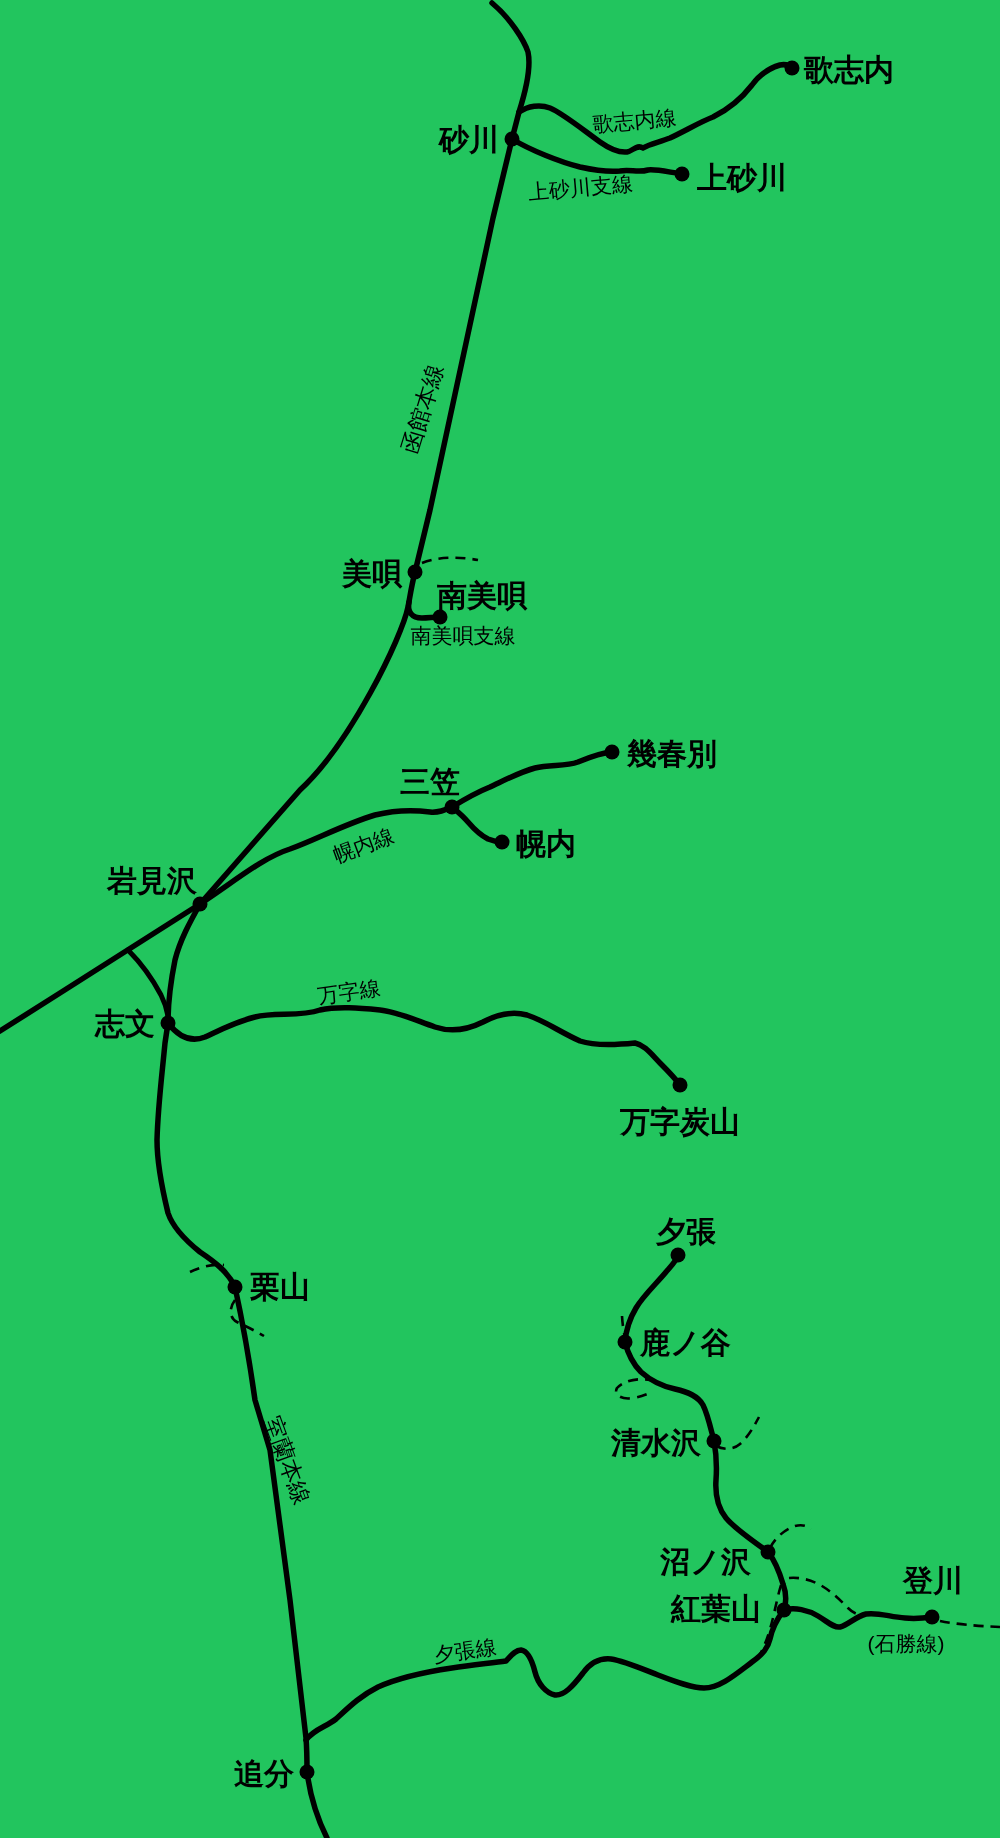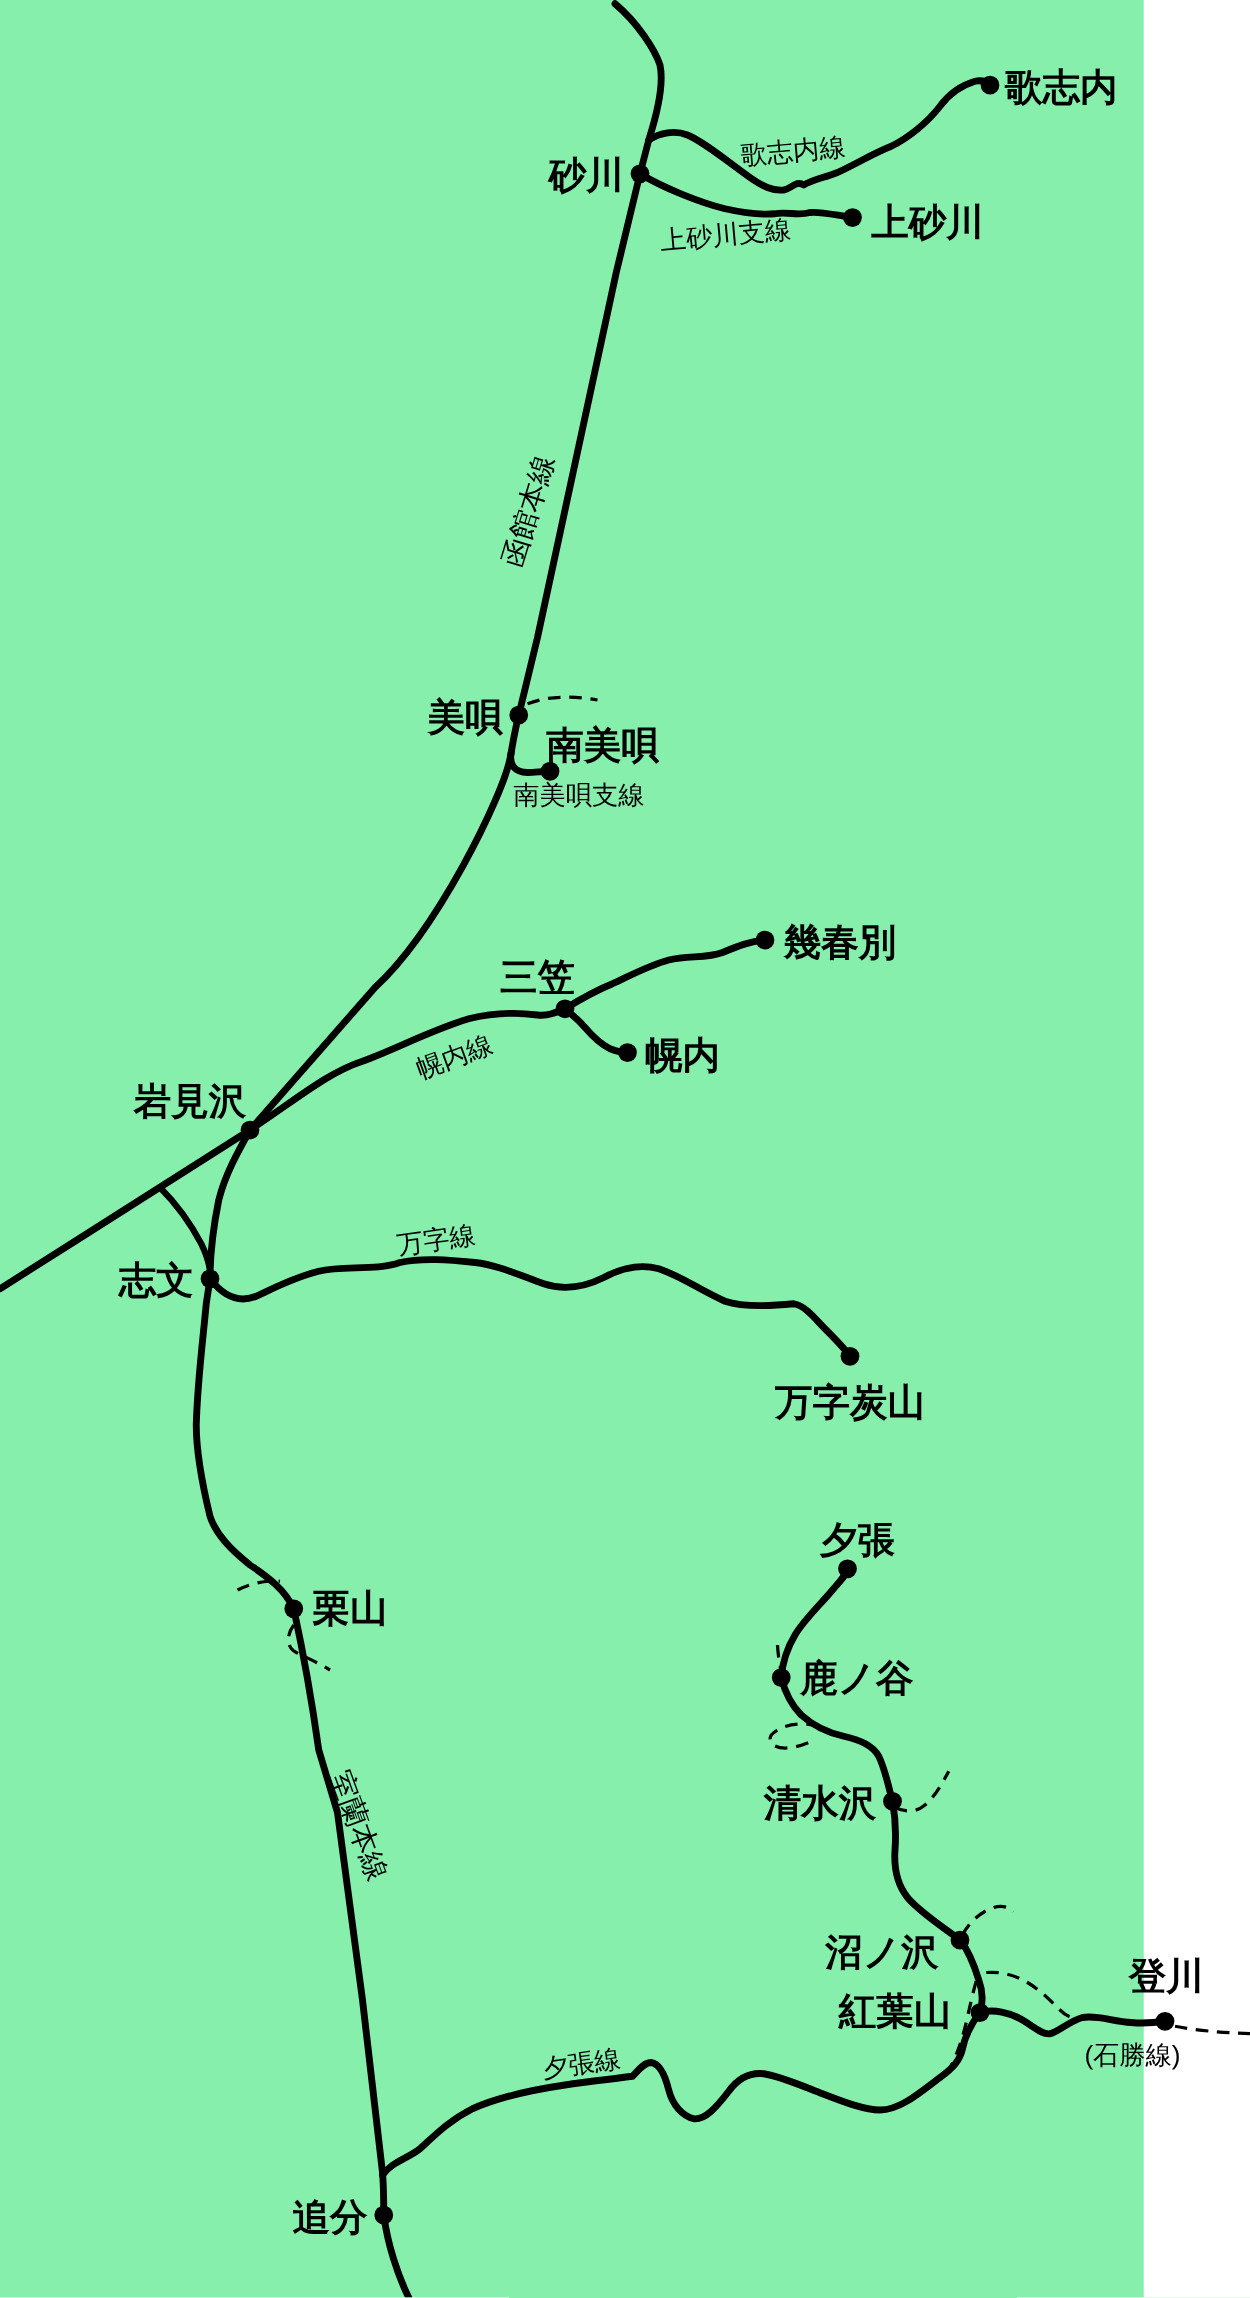--- a/index.html
+++ b/index.html
@@ -1,16 +1,16 @@
 <!DOCTYPE html>
 <html><head>
 <meta charset="utf-8">
 <style>
   html, body { margin: 0; padding: 0; background: #ffffff; }
-  .map-wrap { width: 915px; height: 1838px; background: #86efac; position: relative; }
+  .map-wrap { width: 1000px; height: 1838px; background: #22c55e; position: relative; }
   svg { display: block; }
   .rail { fill: none; stroke: #000000; stroke-width: 5.5; stroke-linecap: round; stroke-linejoin: round; }
   .rail-thin { fill: none; stroke: #000000; stroke-width: 5; stroke-linecap: round; stroke-linejoin: round; }
   .dashed { fill: none; stroke: #000000; stroke-width: 2.6; stroke-dasharray: 10 7; stroke-linecap: butt; }
   .dot { fill: #000000; stroke: none; }
   .station-label { font-family: "Liberation Sans", "DejaVu Sans", sans-serif; font-weight: bold; font-size: 30px; fill: #000000; }
   .line-label { font-family: "Liberation Sans", "DejaVu Sans", sans-serif; font-weight: normal; font-size: 21px; fill: #000000; }
   .line-label-lg { font-family: "Liberation Sans", "DejaVu Sans", sans-serif; font-weight: normal; font-size: 23px; fill: #000000; }
 </style>
 </head>

